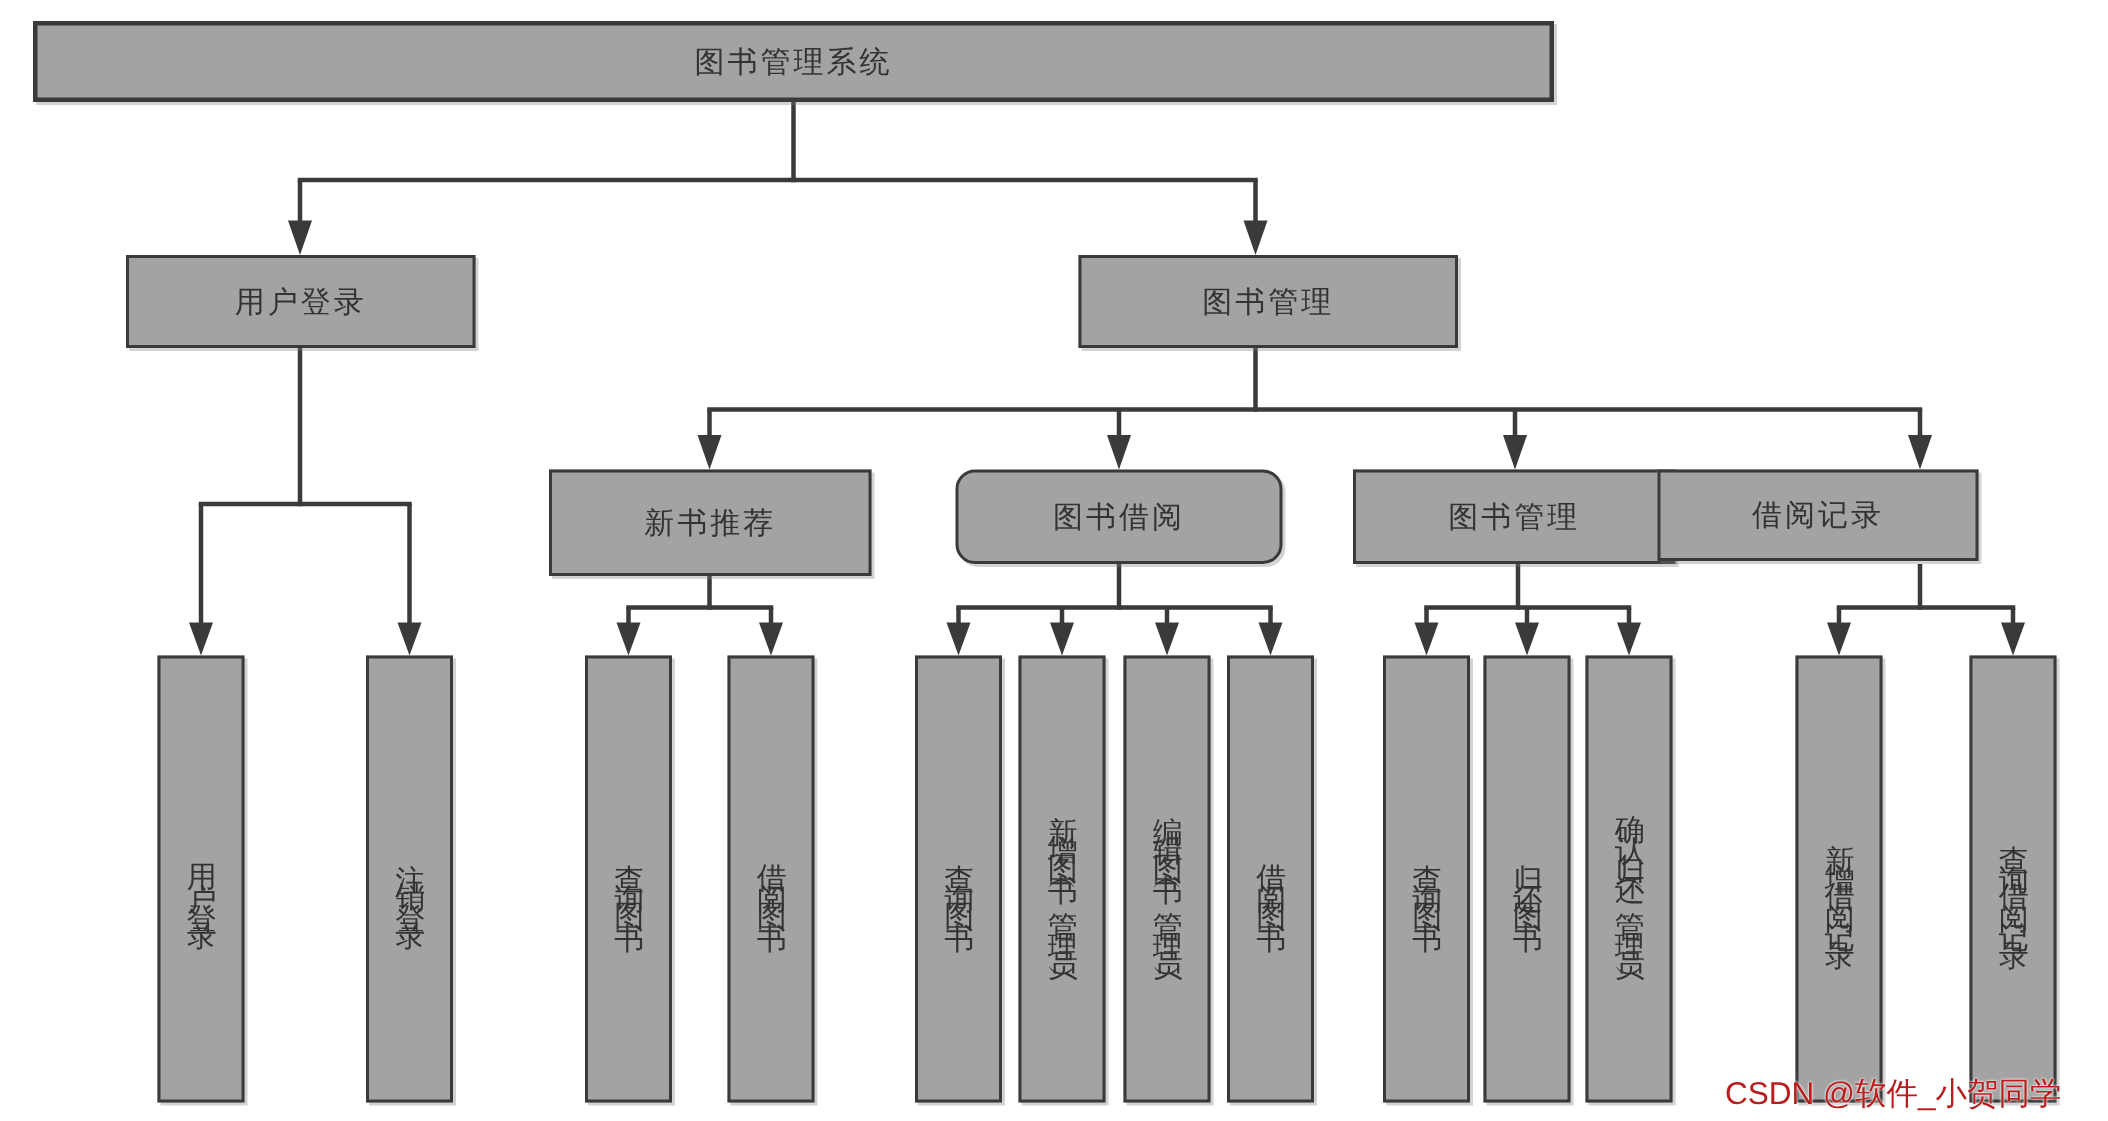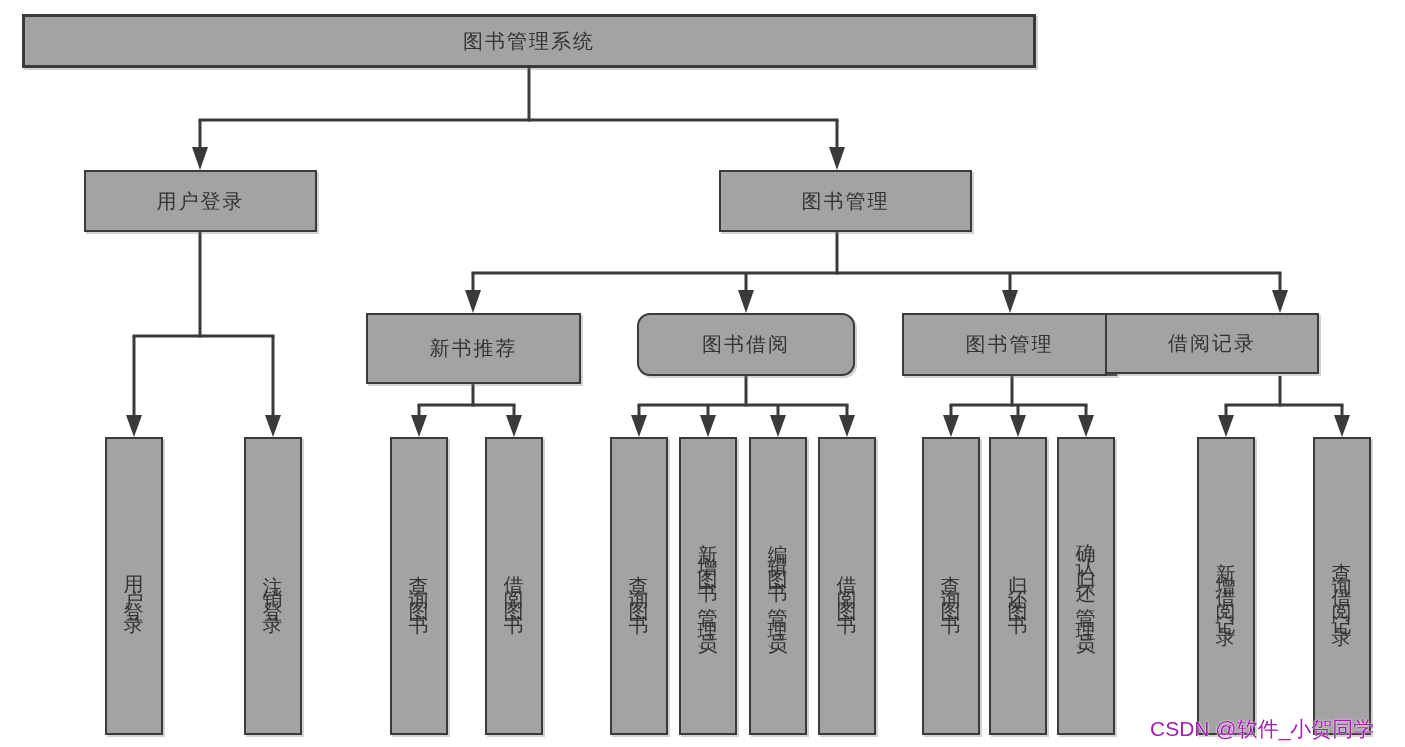--- a/index.html
+++ b/index.html
@@ -42,21 +42,21 @@
     width: 1405px; height: 747px;
     pointer-events: none;
   }
   svg.connectors line { stroke: #3a3a3a; stroke-width: 3; }
   svg.connectors polygon { fill: #3a3a3a; }
   .watermark {
     position: absolute;
     left: 1150px;
     top: 715px;
     font-size: 21px;
-    color: #a21caf;
+    color: #b91c1c;
     text-shadow: 0 0 2px #ffffff, 0 0 1px #ffffff;
     white-space: nowrap;
     z-index: 5;
   }
 </style>
 </head>
 <body>
 
 <div class="canvas">
 

